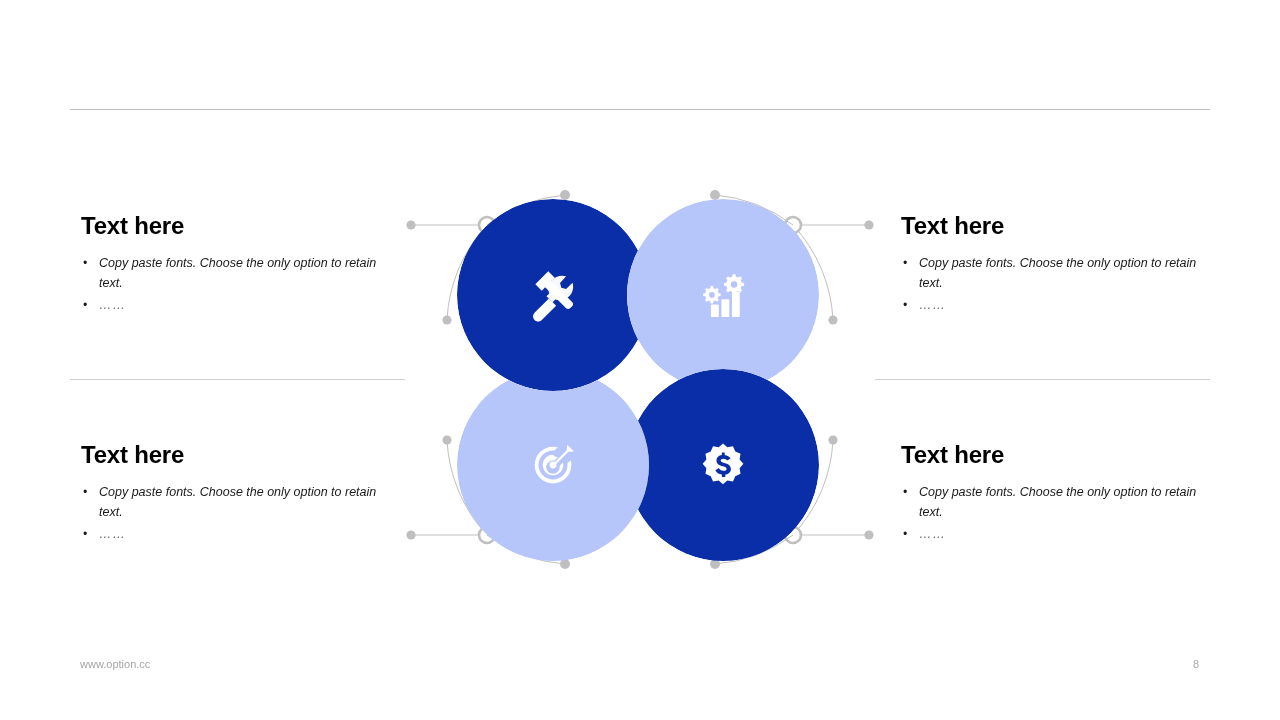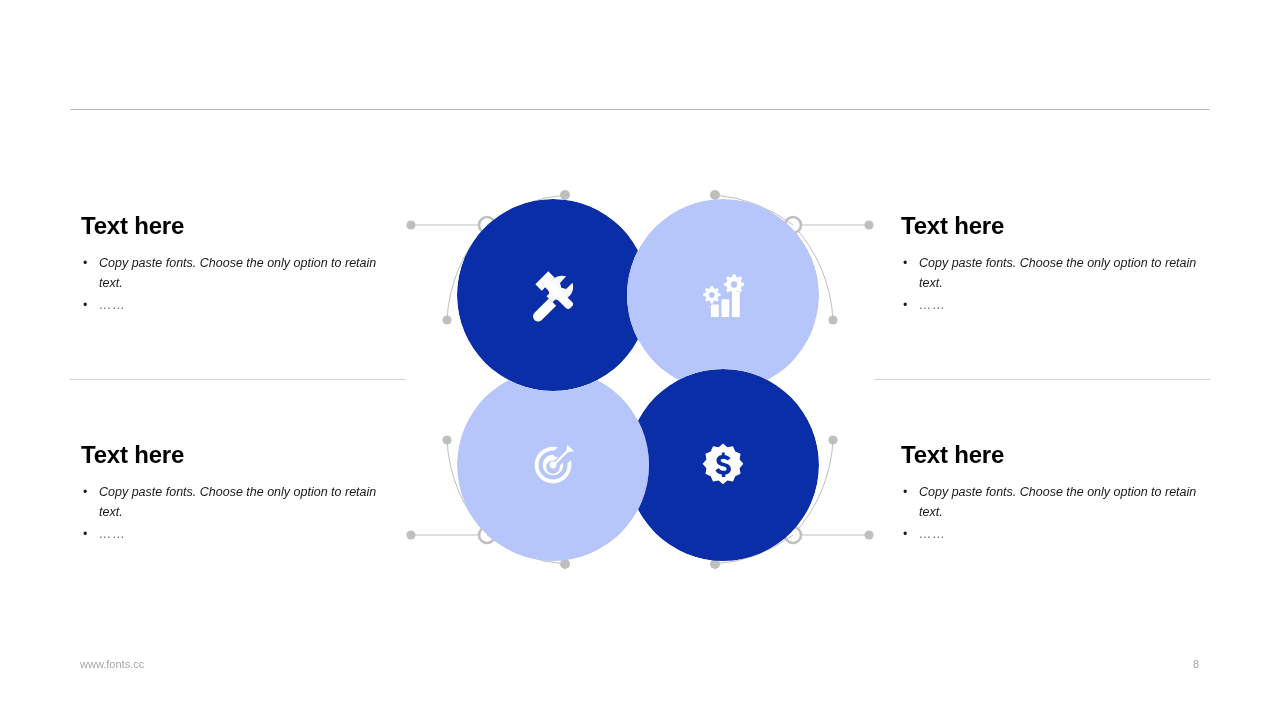--- a/index.html
+++ b/index.html
@@ -252,16 +252,16 @@
         <circle cx="328" cy="280" r="96" fill="#0A2EA8" mask="url(#mask-br)"></circle>
 
         <g transform="translate(328,280) scale(1.05) translate(-24,-24)">
           <path d="M24 3.5l4.1 3.6 5.4-0.9 2.2 5 5 2.2-0.9 5.4 3.6 4.1-3.6 4.1 0.9 5.4-5 2.2-2.2 5-5.4-0.9-4.1 3.6-4.1-3.6-5.4 0.9-2.2-5-5-2.2 0.9-5.4-3.6-4.1 3.6-4.1-0.9-5.4 5-2.2 2.2-5 5.4 0.9z" fill="#ffffff"></path>
           <path d="M25.6 12.2v2.3c2.6 0.3 4.6 1.6 5.6 3.4l-3.3 1.9c-0.7-1.1-1.8-1.8-3.4-1.8-1.7 0-2.7 0.7-2.7 1.7 0 1.1 1 1.6 3.6 2.3 3.3 0.9 6.1 2.2 6.1 5.7 0 3-2.1 4.9-5.3 5.4v2.4h-3.3v-2.4c-3-0.4-5.2-2-6.2-4.2l3.4-2c0.6 1.5 2 2.6 4.3 2.6 2 0 3-0.7 3-1.8 0-1.1-1-1.7-3.6-2.4-3.2-0.9-6-2.1-6-5.6 0-3 2.3-4.8 5.1-5.2v-2.3h3.3z" fill="#0A2EA8"></path>
         </g>
       </g>
     </svg>
   </div>
 
-  <div class="footer-url">www.fonts.cc</div>
+  <div class="footer-url">www.option.cc</div>
   <div class="page-number">8</div>
 
 </div>
 
 </body></html>

